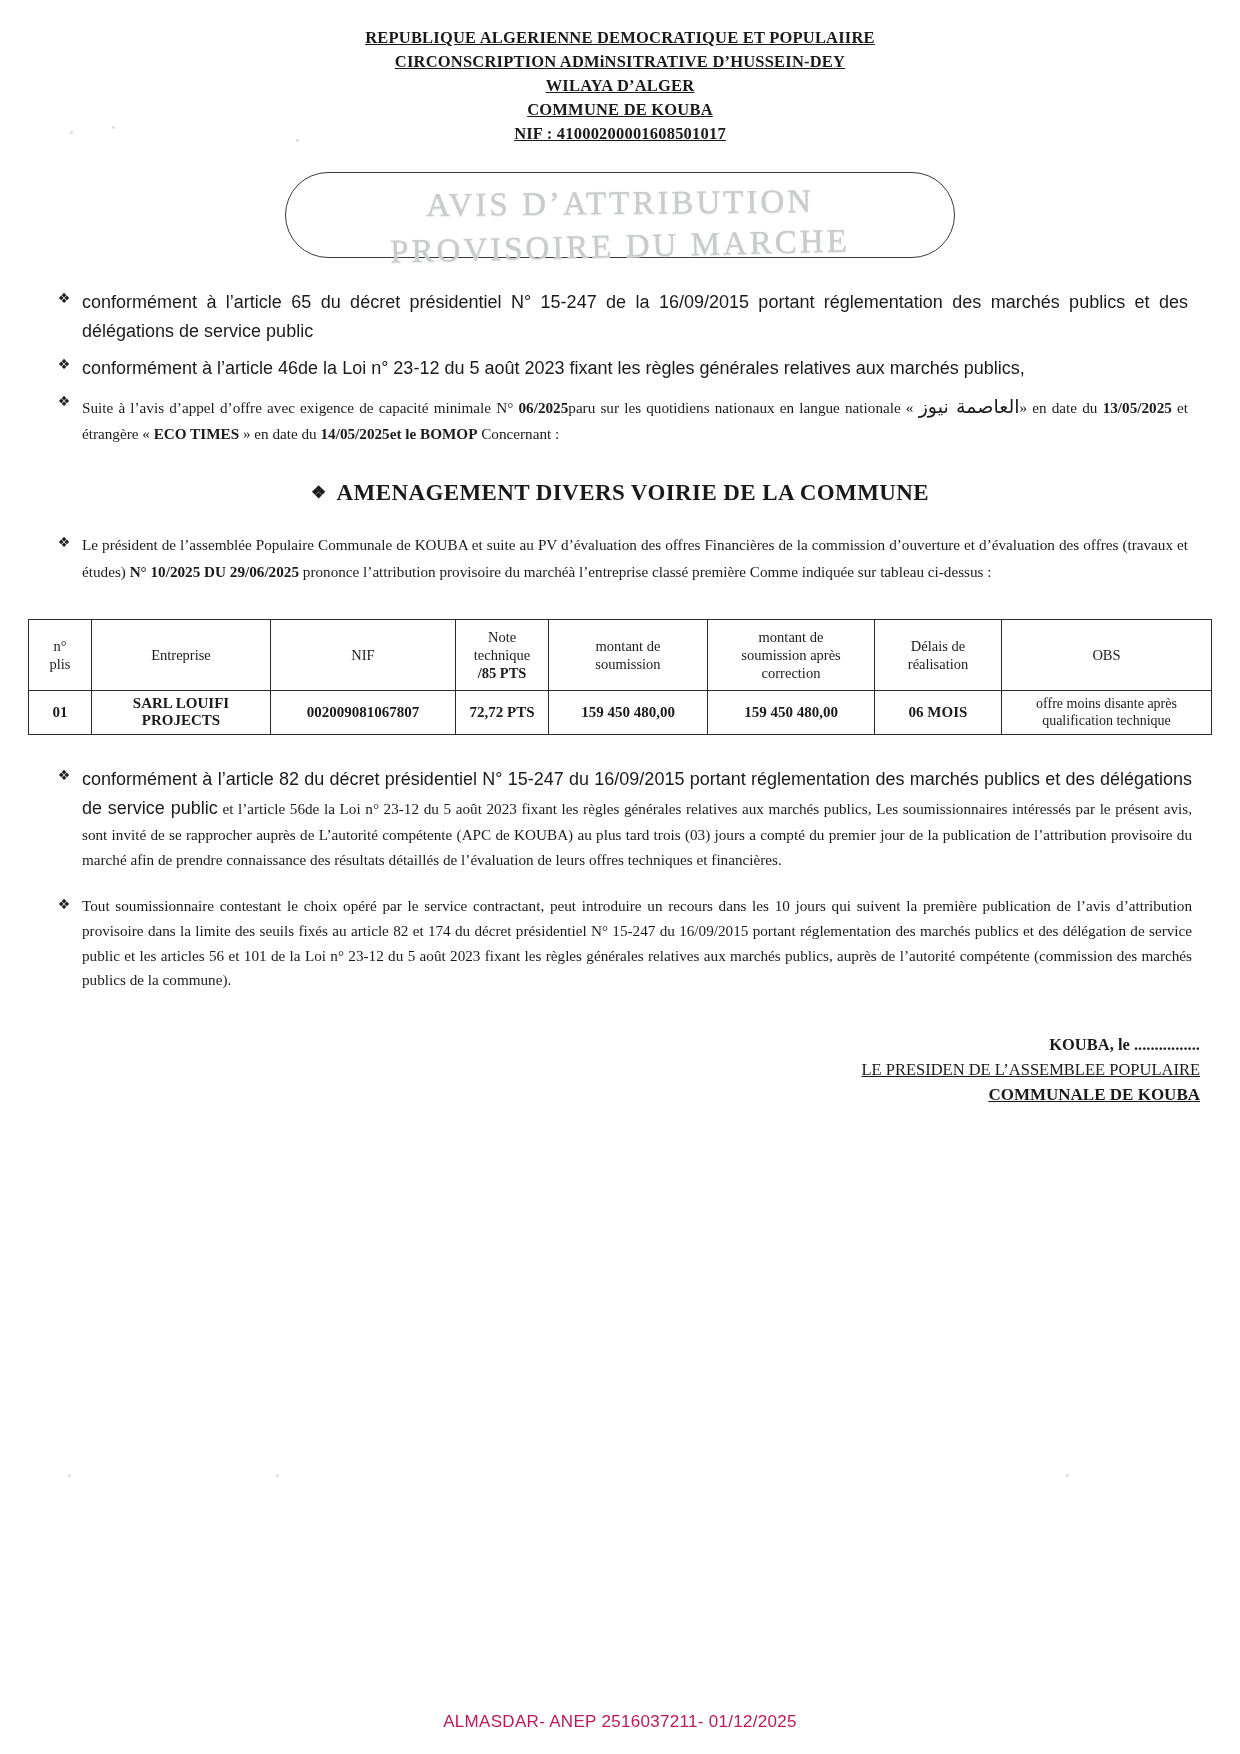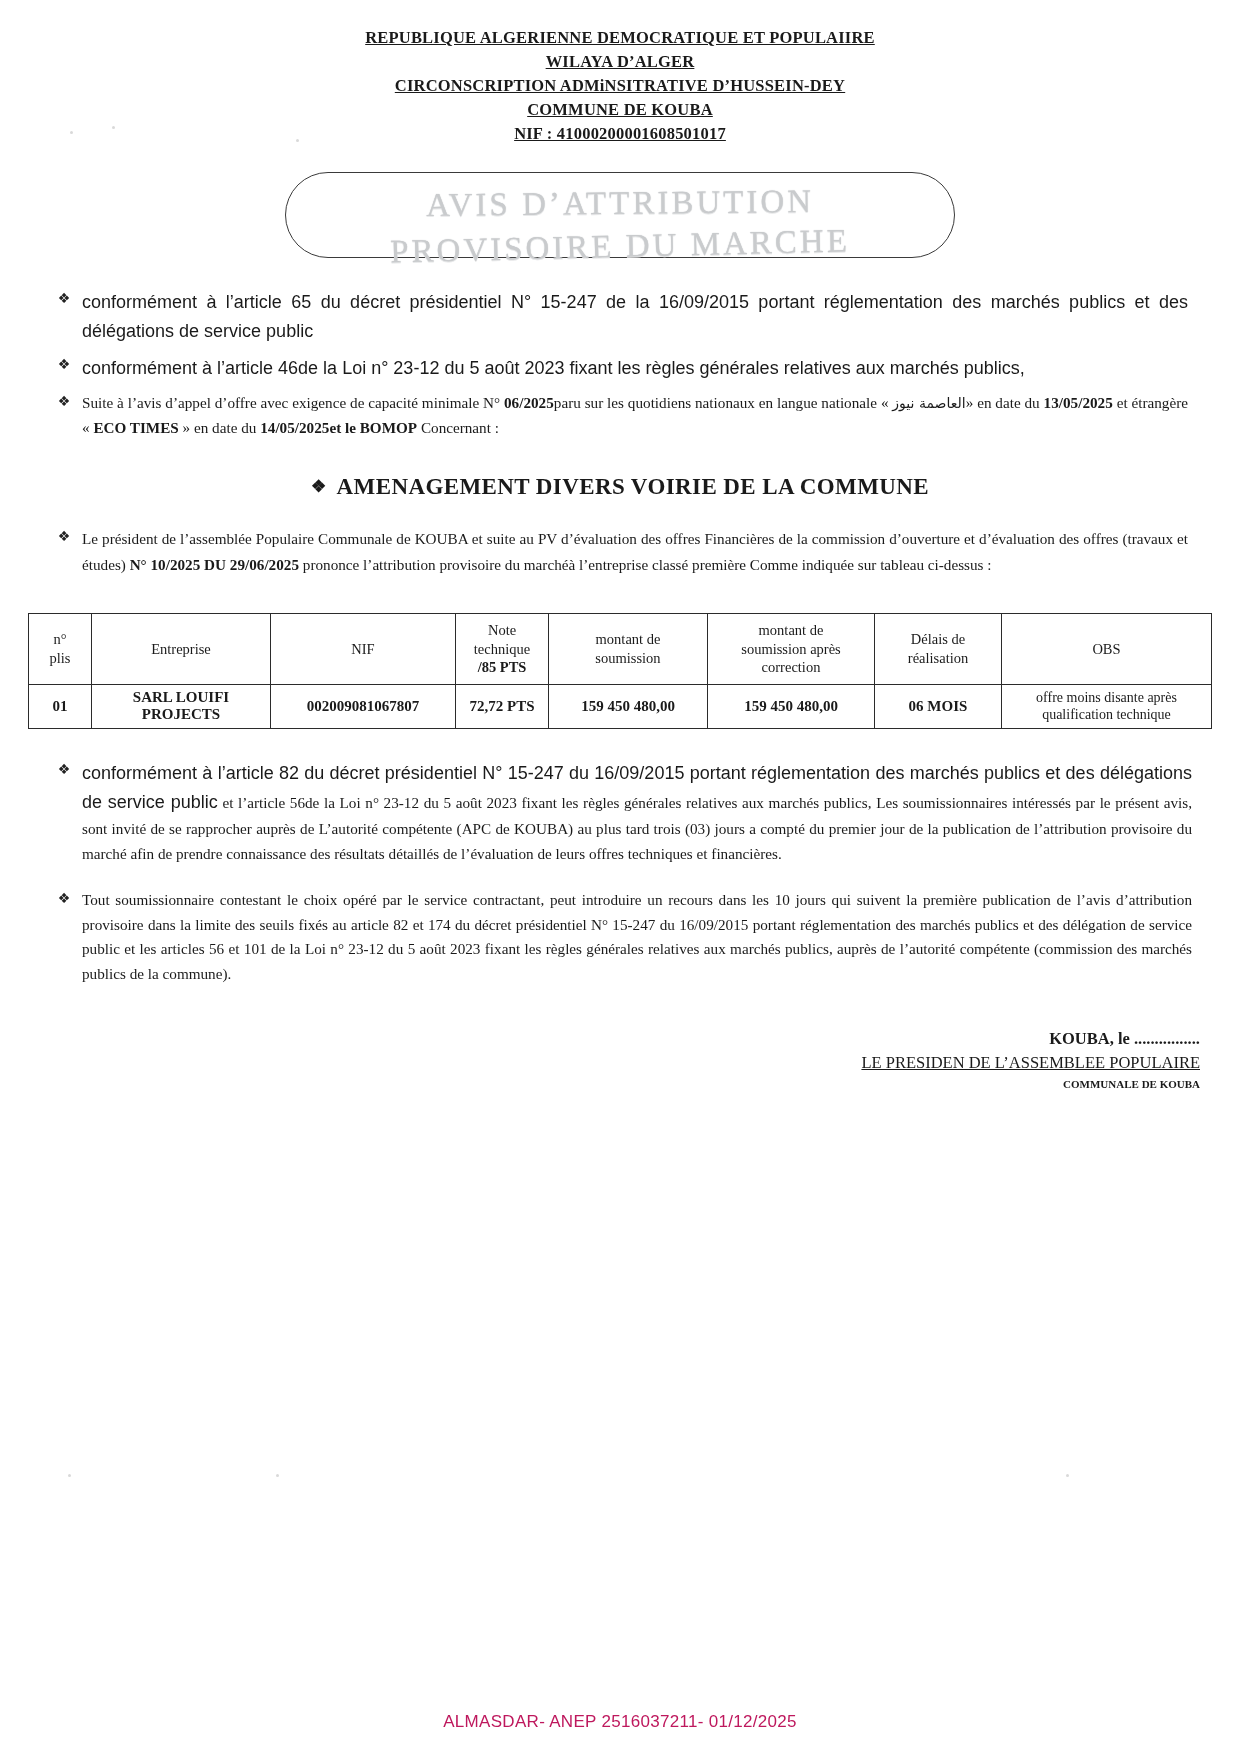--- a/index.html
+++ b/index.html
@@ -89,21 +89,21 @@
     text-align: center;
   }
   .bullet-body {
     flex: 1 1 auto;
     font-size: 15.2px;
     line-height: 1.62;
     text-align: justify;
   }
   .b-sans { font-family: "Liberation Sans", sans-serif; font-size: 18px; }
   .bold { font-weight: bold; }
-  .ar { font-family: "DejaVu Sans", sans-serif; font-size: 14px; direction: rtl; unicode-bidi: embed; }
+  .ar { font-family: "DejaVu Sans", sans-serif; font-size: 19px; direction: rtl; unicode-bidi: embed; }
 
   
   .object-line {
     text-align: center;
     margin: 34px 0 0 0;
     font-size: 23px;
     font-weight: bold;
     letter-spacing: 0.4px;
   }
   .object-line .dia { font-size: 17px; vertical-align: 2px; margin-right: 10px; }
@@ -168,22 +168,23 @@
     padding-left: 7px;
   }
   .signature .s1 { font-size: 16.5px; font-weight: bold; }
   .signature .s2 {
     font-size: 16.5px;
     font-weight: normal;
     text-decoration: underline;
     display: block;
   }
   .signature .s3 {
-    font-size: 11px;
+    font-size: 17px;
     font-weight: bold;
+    text-decoration: underline;
     display: block;
   }
 
   
   .footer {
     position: absolute;
     left: 0;
     right: 0;
     bottom: 48px;
     text-align: center;
@@ -209,22 +210,22 @@
 
   <div class="speck" style="left:70px; top:105px;"></div>
   <div class="speck" style="left:112px; top:100px;"></div>
   <div class="speck" style="left:296px; top:113px;"></div>
   <div class="speck" style="left:68px; top:1448px;"></div>
   <div class="speck" style="left:276px; top:1448px;"></div>
   <div class="speck" style="left:1066px; top:1448px;"></div>
 
   <div class="header">
     <span class="row"><span class="hline">REPUBLIQUE ALGERIENNE DEMOCRATIQUE ET POPULAIIRE</span></span>
+    <span class="row"><span class="hline">CIRCONSCRIPTION ADMіNSITRATIVE D’HUSSEIN-DEY</span></span>
     <span class="row"><span class="hline">WILAYA D’ALGER</span></span>
-    <span class="row"><span class="hline">CIRCONSCRIPTION ADMіNSITRATIVE D’HUSSEIN-DEY</span></span>
     <span class="row"><span class="hline">COMMUNE DE KOUBA</span></span>
     <span class="row"><span class="hline">NIF :  41000200001608501017</span></span>
   </div>
 
   <div class="title-box">
     <div class="title-text">
       <span class="l1">AVIS D’ATTRIBUTION</span>
       <span class="l2">PROVISOIRE DU MARCHE</span>
     </div>
   </div>

